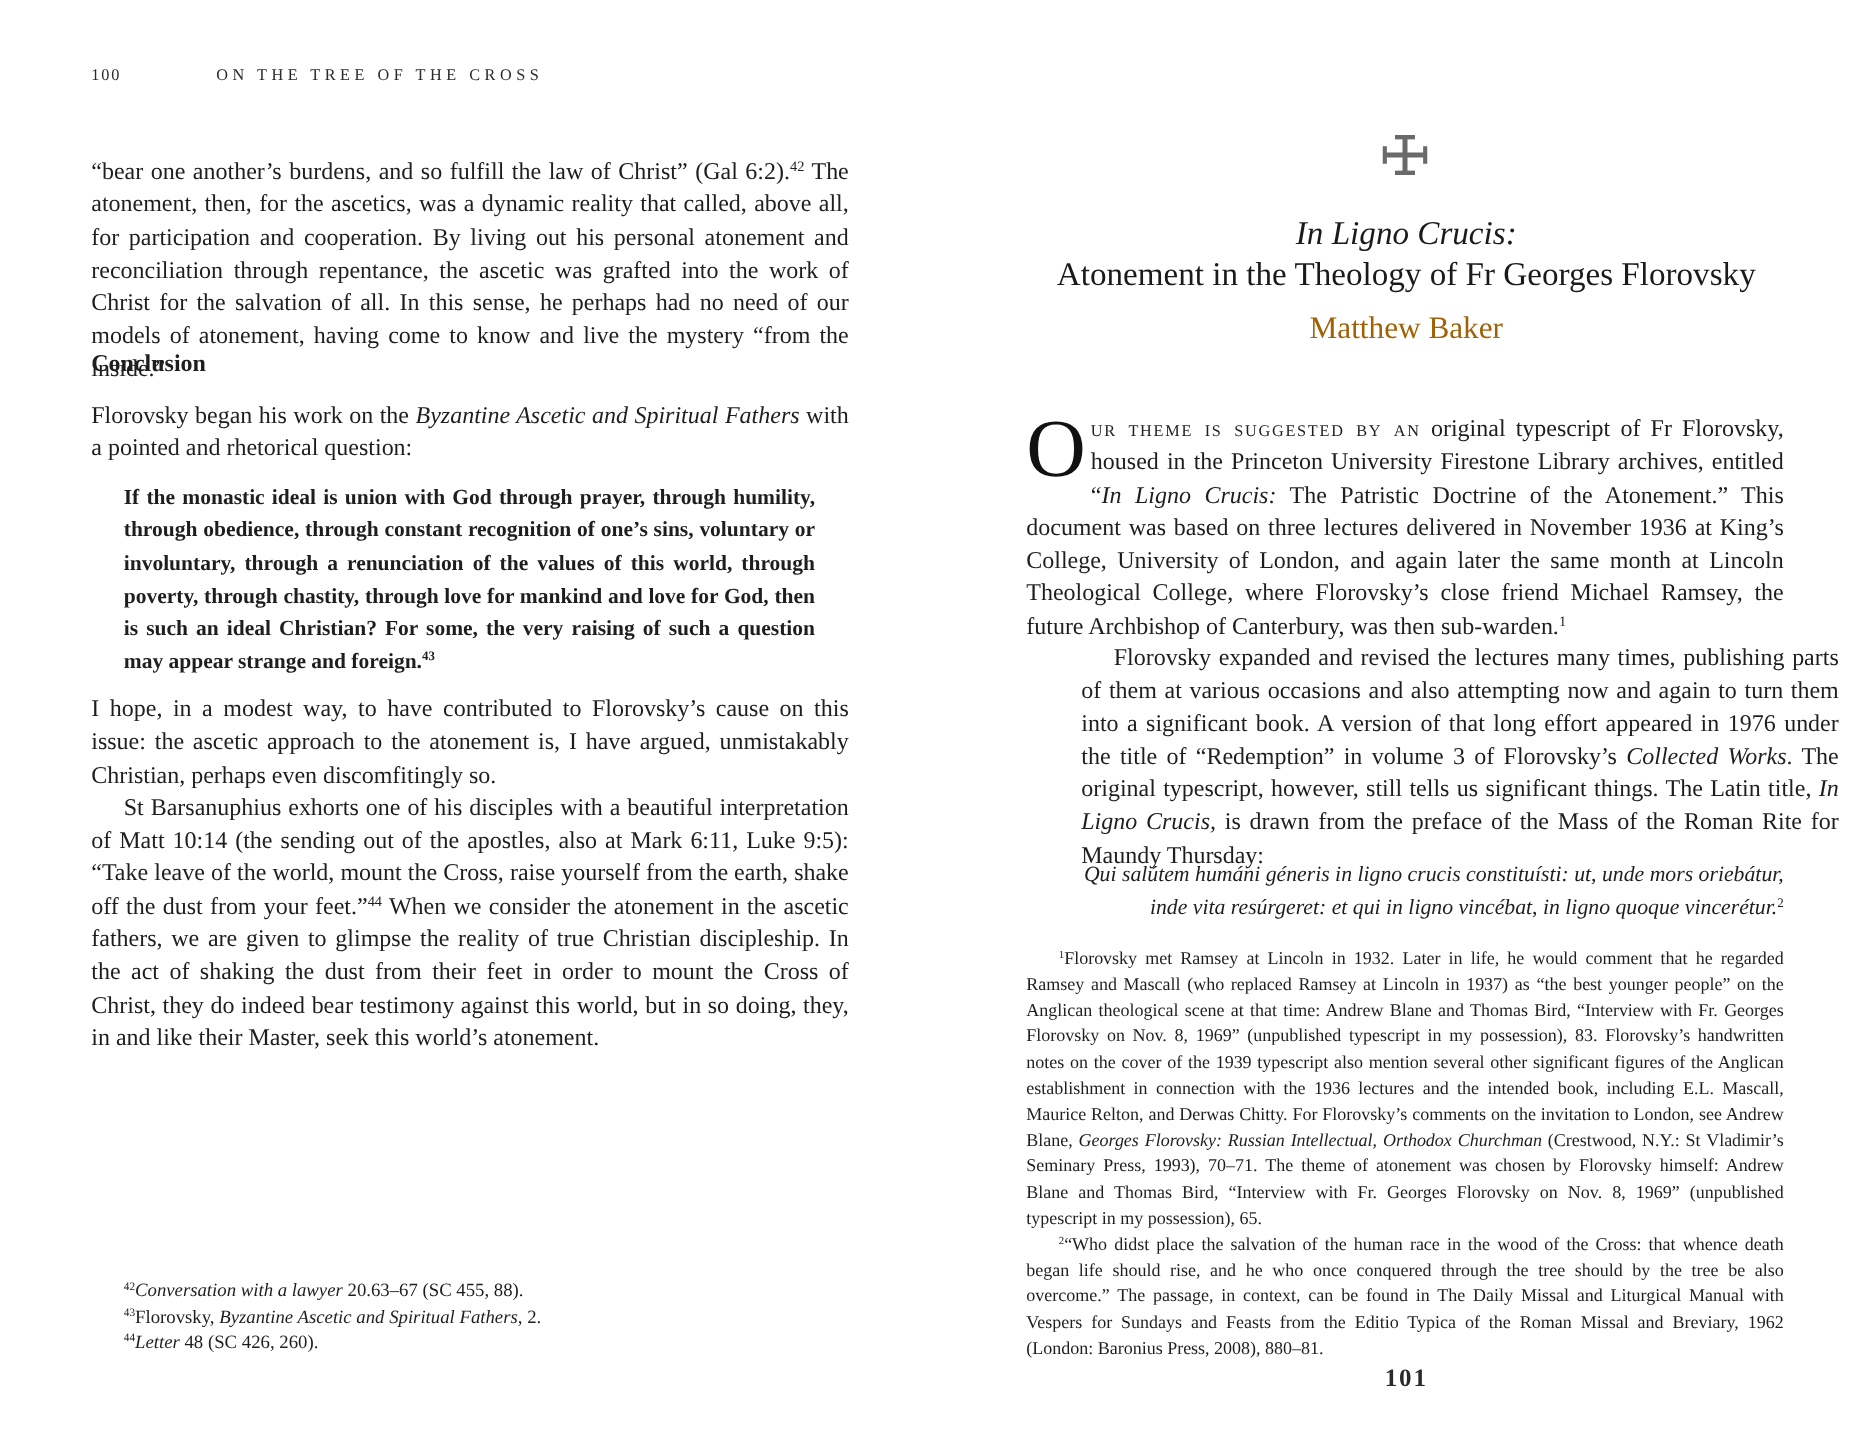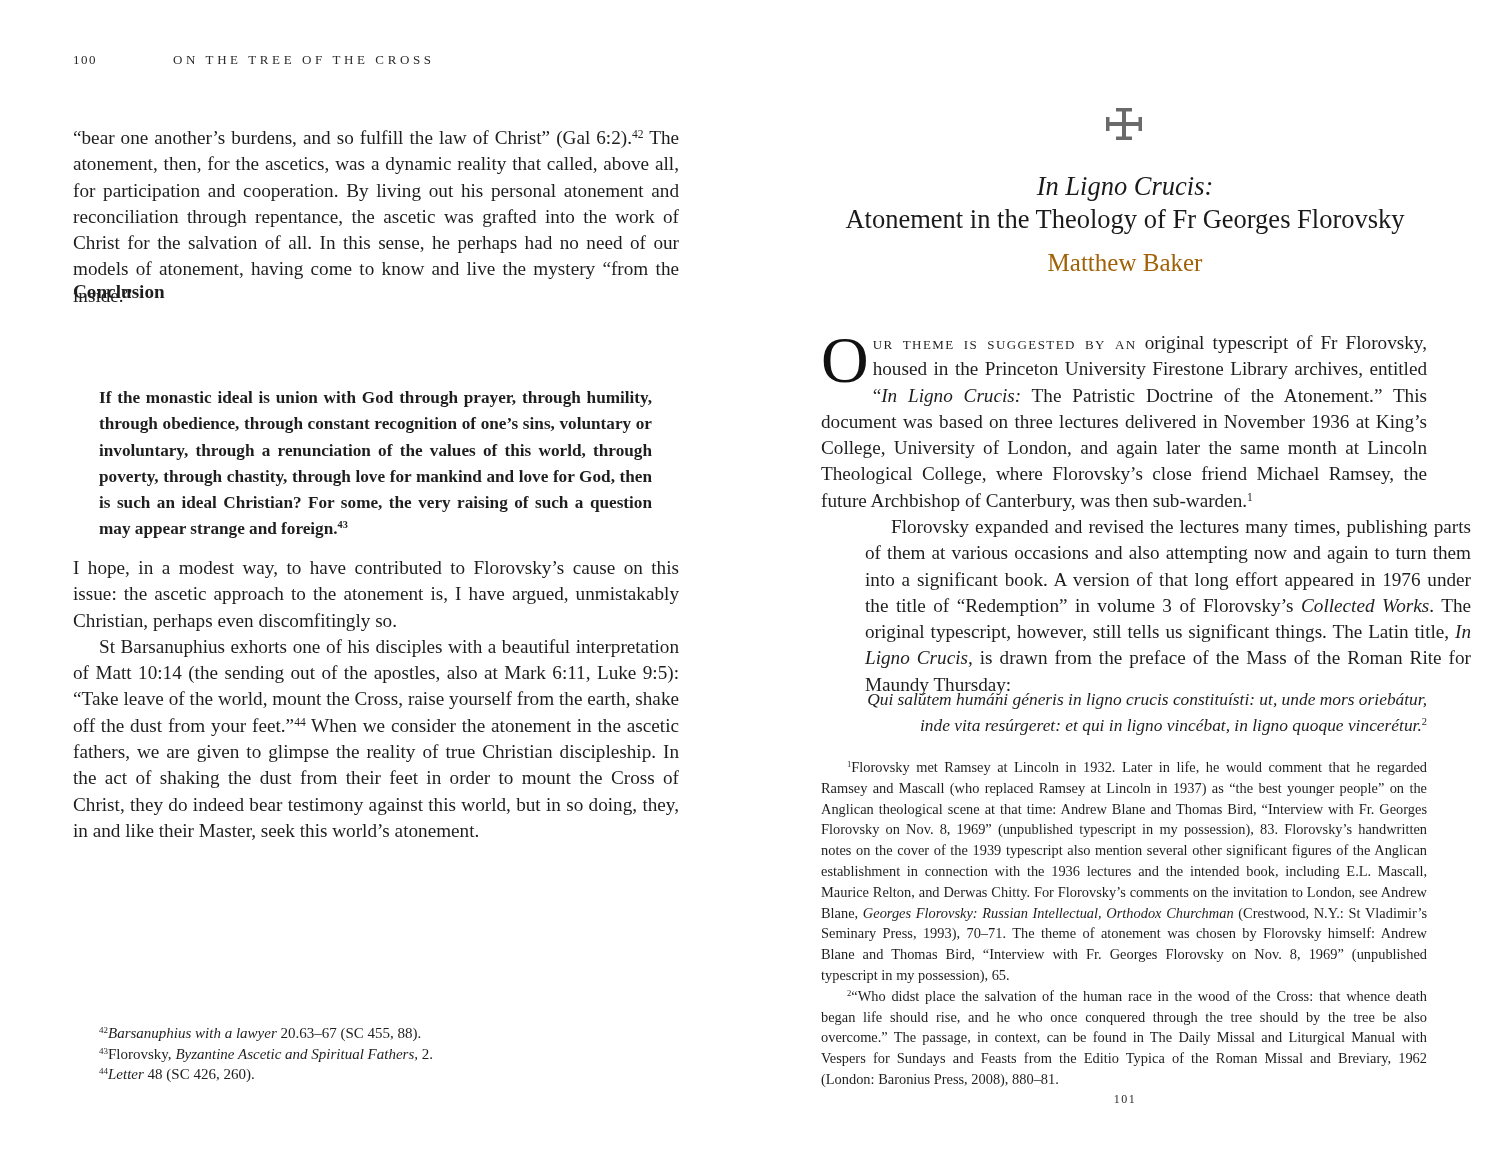--- a/index.html
+++ b/index.html
@@ -161,53 +161,57 @@
     text-align: justify;
   }
   .footnotes-right p { margin: 0; text-indent: 26px; }
 
   .folio-bottom {
     position: absolute;
     top: 1092px;
     left: 0;
     width: 750px;
     text-align: center;
-    font-size: 12px;
+    font-size: 20px;
     letter-spacing: 1.5px;
     color: #2a2a2a;
+    font-weight: bold;
   }
 
   em, i { font-style: italic; }
 </style>
 </head>
 <body>
 
 <div class="page page-left">
   <div class="running-head">
     <span class="folio">100</span><span>ON THE TREE OF THE CROSS</span>
   </div>
 
   <div class="text-block" id="left-para-1">
     <p><span>“bear one another’s burdens, and so fulfill the law of Christ” (Gal 6:2).</span><sup>42</sup><span> The atonement, then, for the ascetics, was a dynamic reality that called, above all, for participation and cooperation. By living out his personal atonement and reconciliation through repentance, the ascetic was grafted into the work of Christ for the salvation of all. In this sense, he perhaps had no need of our models of atonement, having come to know and live the mystery “from the inside.”</span></p>
   </div>
 
   <div id="left-heading">Conclusion</div>
 
+  <div class="text-block" id="left-para-2">
+    <p><span>Florovsky began his work on the </span><em>Byzantine Ascetic and Spiritual Fathers</em><span> with a pointed and rhetorical question:</span></p>
+  </div>
 
   <div id="left-blockquote">
     <span>If the monastic ideal is union with God through prayer, through humility, through obedience, through constant recognition of one’s sins, voluntary or involuntary, through a renunciation of the values of this world, through poverty, through chastity, through love for mankind and love for God, then is such an ideal Christian? For some, the very raising of such a question may appear strange and foreign.</span><sup>43</sup>
   </div>
 
   <div class="text-block" id="left-para-3">
     <p>I hope, in a modest way, to have contributed to Florovsky’s cause on this issue: the ascetic approach to the atonement is, I have argued, unmistakably Christian, perhaps even discomfitingly so.</p>
     <p class="indent"><span>St Barsanuphius exhorts one of his disciples with a beautiful interpretation of Matt 10:14 (the sending out of the apostles, also at Mark 6:11, Luke 9:5): “Take leave of the world, mount the Cross, raise yourself from the earth, shake off the dust from your feet.”</span><sup>44</sup><span> When we consider the atonement in the ascetic fathers, we are given to glimpse the reality of true Christian discipleship. In the act of shaking the dust from their feet in order to mount the Cross of Christ, they do indeed bear testimony against this world, but in so doing, they, in and like their Master, seek this world’s atonement.</span></p>
   </div>
 
   <div class="footnotes-left">
-    <div><sup>42</sup><em>Barsanuphius with a lawyer</em><span> 20.63–67 (SC 455, 88).</span></div>
+    <div><sup>42</sup><em>Conversation with a lawyer</em><span> 20.63–67 (SC 455, 88).</span></div>
     <div><sup>43</sup><span>Florovsky, </span><em>Byzantine Ascetic and Spiritual Fathers,</em><span> 2.</span></div>
     <div><sup>44</sup><em>Letter</em><span> 48 (SC 426, 260).</span></div>
   </div>
 </div>
 
 <div class="page page-right">
   <svg class="cross-ornament" viewBox="0 0 36 32">
     <g fill="#6a6a6a">
       <rect x="16" y="2" width="4" height="28"></rect>
       <rect x="3" y="14" width="30" height="4"></rect>

